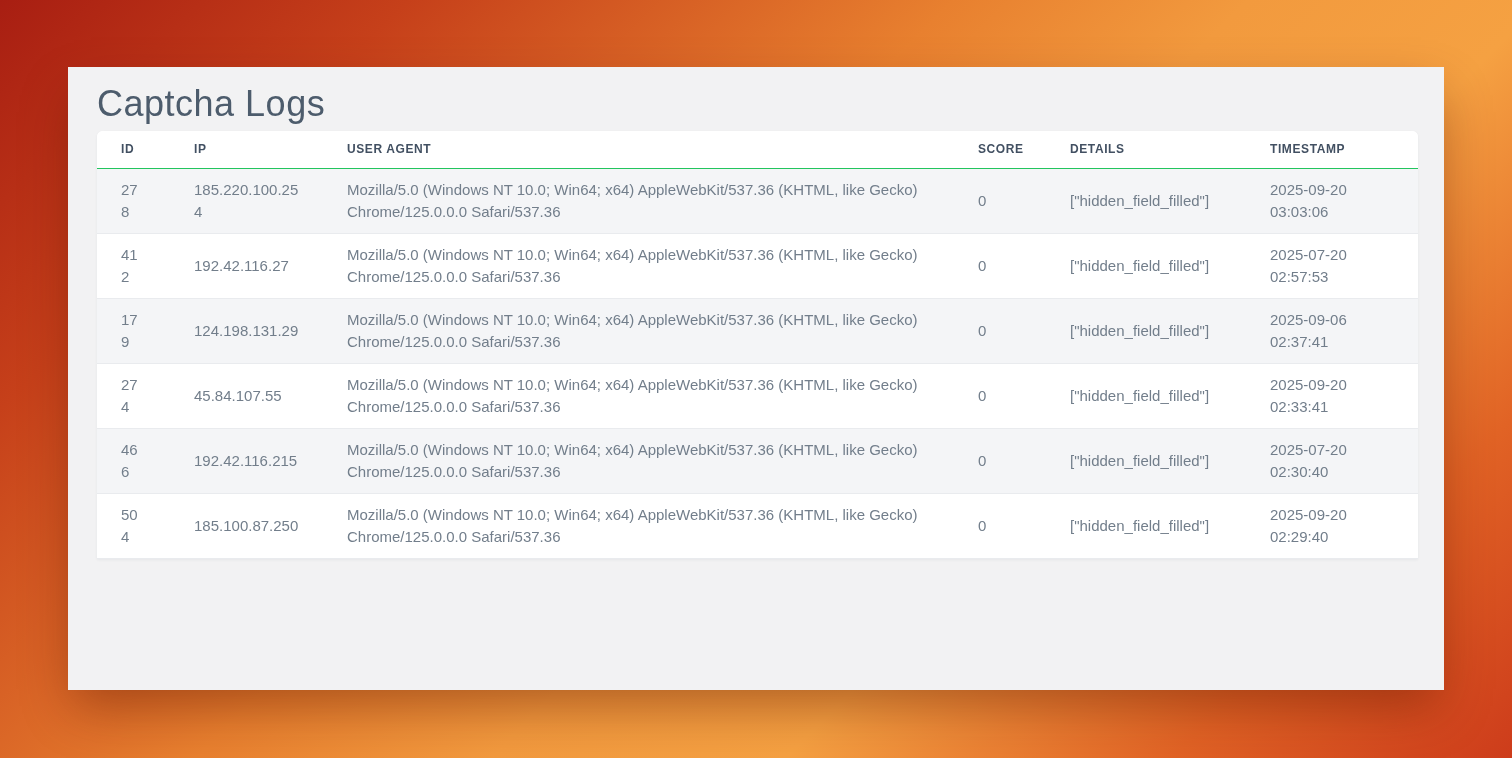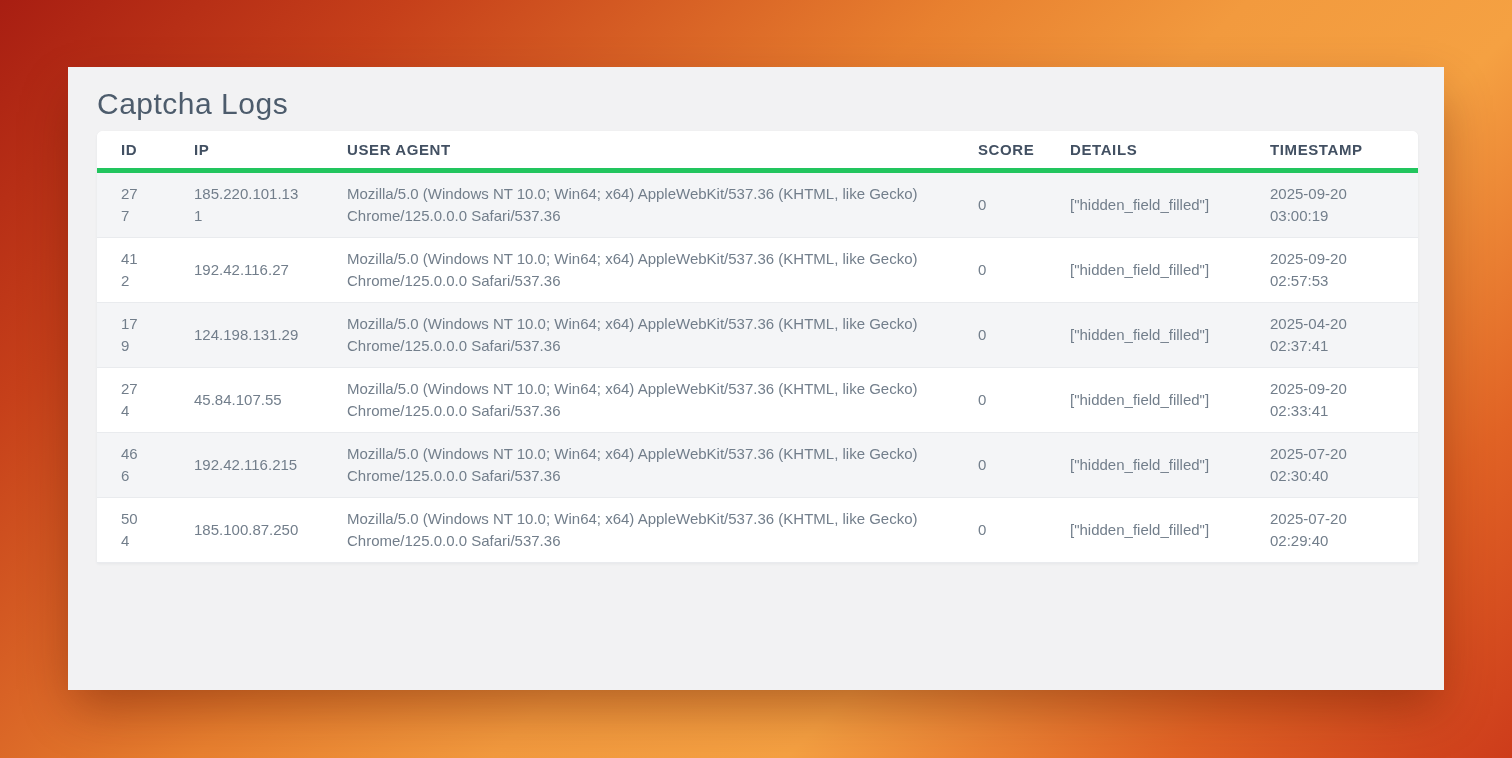--- a/index.html
+++ b/index.html
@@ -31,21 +31,21 @@
     width: 1376px;
     height: 623px;
     background: #f2f2f3;
     box-shadow: 0 22px 48px -6px rgba(95, 20, 0, 0.45);
     overflow: hidden;
   }
   .title {
     margin: 0;
     padding: 13px 0 0 29px;
     height: 64px;
-    font-size: 30px;
+    font-size: 36px;
     font-weight: 500;
     letter-spacing: 0.5px;
     color: #4d5c6c;
     line-height: 48px;
   }
   .table-wrap {
     margin: 0 26px 0 29px;
     border-radius: 6px 6px 0 0;
     overflow: hidden;
     box-shadow: 0 1px 3px rgba(40, 50, 60, 0.06);
@@ -54,27 +54,27 @@
     width: 100%;
     border-collapse: separate;
     border-spacing: 0;
     background: #ffffff;
     table-layout: fixed;
   }
   th {
     text-align: left;
     background: #ffffff;
     padding: 12px 24px;
-    font-size: 15px;
+    font-size: 12px;
     font-weight: bold;
     letter-spacing: 0.6px;
     line-height: 13px;
     color: #425062;
     text-transform: uppercase;
-    border-bottom: 5px solid #22c55e;
+    border-bottom: 1px solid #22c55e;
     white-space: nowrap;
   }
   td {
     padding: 10px 24px;
     font-size: 15px;
     line-height: 22px;
     color: #727e8b;
     border-bottom: 1px solid #e9ebee;
     vertical-align: middle;
     overflow-wrap: break-word;
@@ -103,42 +103,42 @@
               <th>ID</th>
               <th>IP</th>
               <th>USER AGENT</th>
               <th>SCORE</th>
               <th>DETAILS</th>
               <th>TIMESTAMP</th>
             </tr>
         </thead>
         <tbody id="table-body">
             <tr>
-              <td>277</td>
-              <td>185.220.101.131</td>
+              <td>278</td>
+              <td>185.220.100.254</td>
               <td>Mozilla/5.0 (Windows NT 10.0; Win64; x64) AppleWebKit/537.36 (KHTML, like Gecko) Chrome/125.0.0.0 Safari/537.36</td>
               <td>0</td>
               <td>["hidden_field_filled"]</td>
-              <td>2025-09-20 03:00:19</td>
+              <td>2025-09-20 03:03:06</td>
             </tr>
             <tr>
               <td>412</td>
               <td>192.42.116.27</td>
               <td>Mozilla/5.0 (Windows NT 10.0; Win64; x64) AppleWebKit/537.36 (KHTML, like Gecko) Chrome/125.0.0.0 Safari/537.36</td>
               <td>0</td>
               <td>["hidden_field_filled"]</td>
-              <td>2025-09-20 02:57:53</td>
+              <td>2025-07-20 02:57:53</td>
             </tr>
             <tr>
               <td>179</td>
               <td>124.198.131.29</td>
               <td>Mozilla/5.0 (Windows NT 10.0; Win64; x64) AppleWebKit/537.36 (KHTML, like Gecko) Chrome/125.0.0.0 Safari/537.36</td>
               <td>0</td>
               <td>["hidden_field_filled"]</td>
-              <td>2025-04-20 02:37:41</td>
+              <td>2025-09-06 02:37:41</td>
             </tr>
             <tr>
               <td>274</td>
               <td>45.84.107.55</td>
               <td>Mozilla/5.0 (Windows NT 10.0; Win64; x64) AppleWebKit/537.36 (KHTML, like Gecko) Chrome/125.0.0.0 Safari/537.36</td>
               <td>0</td>
               <td>["hidden_field_filled"]</td>
               <td>2025-09-20 02:33:41</td>
             </tr>
             <tr>
@@ -148,19 +148,19 @@
               <td>0</td>
               <td>["hidden_field_filled"]</td>
               <td>2025-07-20 02:30:40</td>
             </tr>
             <tr>
               <td>504</td>
               <td>185.100.87.250</td>
               <td>Mozilla/5.0 (Windows NT 10.0; Win64; x64) AppleWebKit/537.36 (KHTML, like Gecko) Chrome/125.0.0.0 Safari/537.36</td>
               <td>0</td>
               <td>["hidden_field_filled"]</td>
-              <td>2025-07-20 02:29:40</td>
+              <td>2025-09-20 02:29:40</td>
             </tr>
           </tbody>
       </table>
     </div>
   </div>
 </div>
 
 </body></html>

